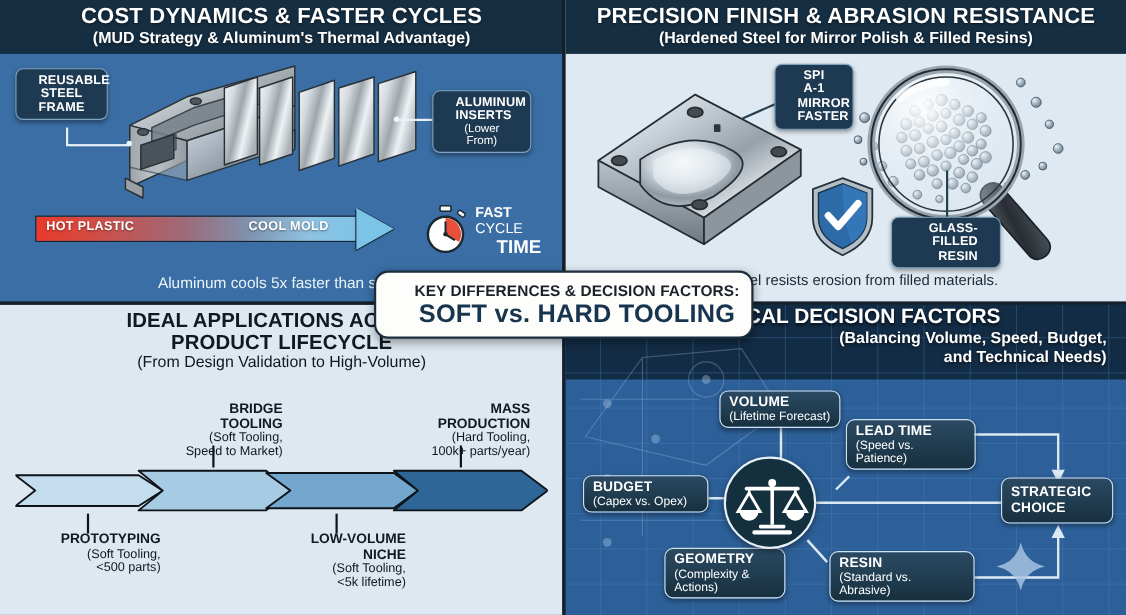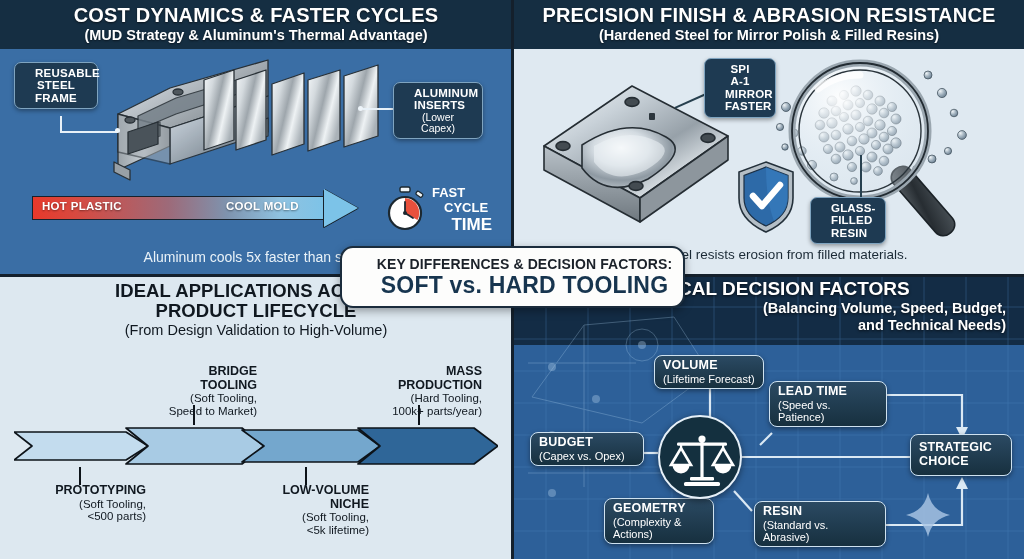--- a/index.html
+++ b/index.html
@@ -218,21 +218,21 @@
       <div class="t1">STEEL</div>
       <div class="t1">FRAME</div>
     </div>
     <div class="leader" style="left:60px; top:116px; width:2px; height:16px;"></div>
     <div class="leader" style="left:60px; top:131px; width:58px; height:2px;"></div>
     <div class="dot" style="left:115px; top:128px;"></div>
 
     <div class="chip" style="left:393px; top:82px; width:90px;">
       <div class="t1">ALUMINUM</div>
       <div class="t1">INSERTS</div>
-      <div class="t2">(Lower Capex)</div>
+      <div class="t2">(Lower From)</div>
     </div>
     <div class="leader" style="left:363px; top:108px; width:32px; height:2px;"></div>
     <div class="dot" style="left:358px; top:106px;"></div>
 
     <div id="thermal-wrap">
       <div id="thermal-bar"></div>
       <div id="thermal-head"></div>
       <div class="therm-txt" style="left:10px;">HOT PLASTIC</div>
       <div class="therm-txt" style="left:194px;">COOL MOLD</div>
     </div>
@@ -242,21 +242,21 @@
       <rect x="33" y="6" width="7" height="4" rx="1.5" fill="#f2f6f8" stroke="#1c2830" stroke-width="1.3" transform="rotate(35 36 8)"></rect>
       <circle cx="22" cy="27" r="16" fill="#ffffff" stroke="#1c2830" stroke-width="2.2"></circle>
       <path d="M22 27 L22 12 A15 15 0 0 1 34.5 34 Z" fill="#e8503c"></path>
       <circle cx="22" cy="27" r="2" fill="#1c2830"></circle>
       <line x1="22" y1="27" x2="22" y2="16" stroke="#1c2830" stroke-width="1.8" stroke-linecap="round"></line>
       <line x1="22" y1="27" x2="30" y2="32" stroke="#1c2830" stroke-width="1.8" stroke-linecap="round"></line>
     </svg>
 
     <div style="position:absolute; left:432px; top:186px; width:60px; text-align:left; color:#fff; z-index:17;">
       <div style="font-size:13px;font-weight:bold;line-height:1.12;">FAST</div>
-      <div style="font-size:13px;font-weight:bold;line-height:1.12;margin-left:12px;">CYCLE</div>
+      <div style="font-size:13px;font-weight:normal;line-height:1.12;">CYCLE</div>
       <div style="font-size:17px;font-weight:bold;line-height:1.12;text-align:right;">TIME</div>
     </div>
 
     <div class="caption" style="top:249px; color:#e9f2f8;">Aluminum cools 5x faster than steel.</div>
   </div>
 
   <div class="quad" id="q-tr">
 
     <div class="hdr">
       <div class="h1">PRECISION FINISH &amp; ABRASION RESISTANCE</div>
@@ -395,21 +395,21 @@
       </g>
 
       <rect x="136" y="104" width="22" height="84" rx="10" fill="url(#handle)" stroke="#1c2328" stroke-width="1.6" transform="rotate(-41 147 146)"></rect>
 
       <circle cx="84" cy="76" r="68" fill="url(#lens)" stroke="#9aa6af" stroke-width="7"></circle>
       <circle cx="84" cy="76" r="68" fill="none" stroke="#222b32" stroke-width="1.8"></circle>
       <circle cx="84" cy="76" r="61" fill="none" stroke="#2a343b" stroke-width="1.4"></circle>
       <path d="M42 34 Q60 20 84 20" fill="none" stroke="#ffffff" stroke-width="7" stroke-linecap="round" opacity="0.78"></path>
     </svg>
 
-    <div class="chip" style="left:296px; top:197px; width:76px;">
+    <div class="chip" style="left:296px; top:197px; width:100px;text-align:right;">
       <div class="t1">GLASS-FILLED</div>
       <div class="t1">RESIN</div>
     </div>
     <div class="leader" style="left:346px; top:155px; width:1.8px; height:42px; background:#27404f;"></div>
 
     <div class="tr-caption">Hard steel resists erosion from filled materials.</div>
   </div>
 
   <div class="quad" id="q-bl">
 

